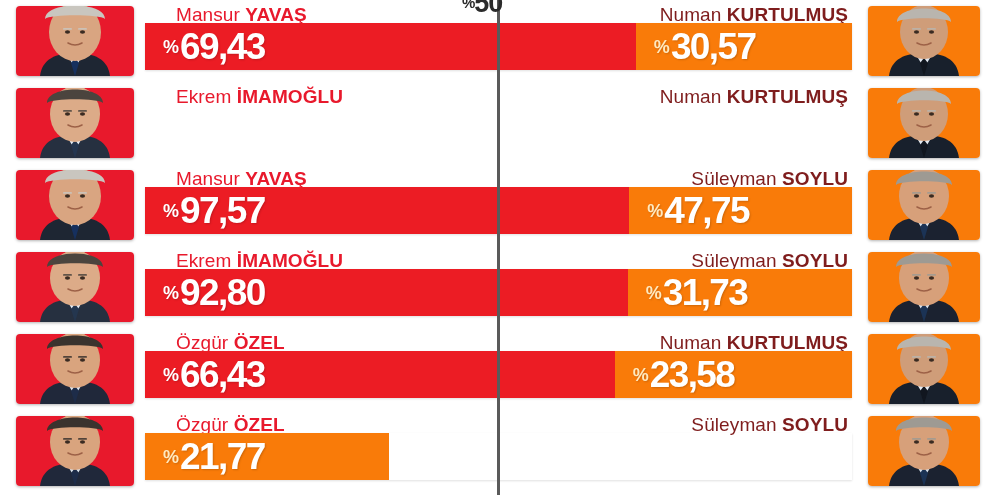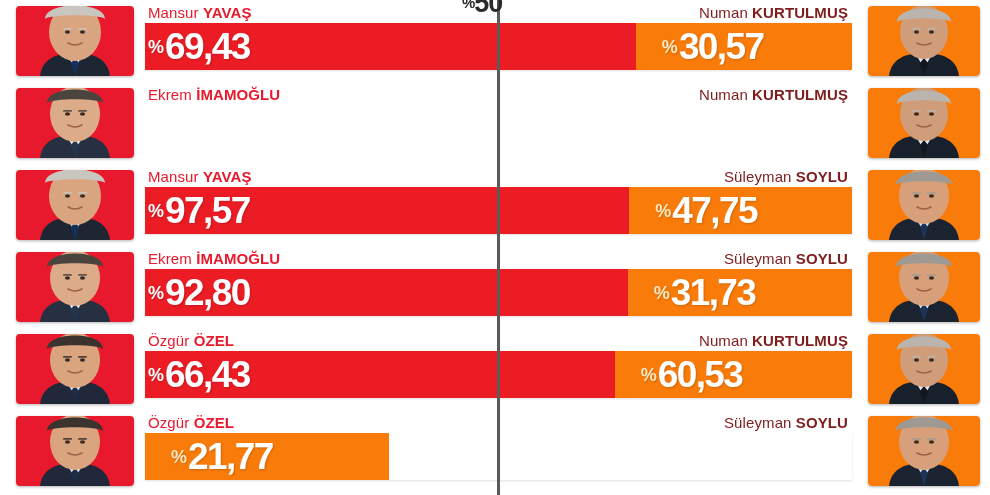--- a/index.html
+++ b/index.html
@@ -69,23 +69,24 @@
   }
   .photo.left  { left: 16px; }
   .photo.right { left: 868px; width: 112px; }
 
   .photo svg { display: block; width: 100%; height: 100%; }
 
   
   .name {
     position: absolute;
     top: 4px;
-    font-size: 15px;
+    font-size: 19px;
     white-space: nowrap;
     letter-spacing: 0.1px;
+    margin-left: 28px;
   }
   .name .first { font-weight: 400; }
   .name .last  { font-weight: 800; }
 
   .name.left-name {
     left: 148px;
     color: #e8192c;
   }
   .name.right-name {
     right: 142px;
@@ -107,26 +108,26 @@
   .seg {
     position: relative;
     height: 100%;
     display: flex;
     align-items: center;
     box-sizing: border-box;
   }
   .seg-left {
     background: #ec1c24;
     justify-content: flex-start;
-    padding-left: 3px;
+    padding-left: 18px;
   }
   .seg-right {
     background: #f97b09;
     justify-content: flex-start;
-    padding-left: 26px;
+    padding-left: 18px;
   }
 
   .val {
     color: #ffffff;
     font-weight: 800;
     font-size: 37px;
     letter-spacing: -1.6px;
     line-height: 1;
     white-space: nowrap;
     text-shadow: 1px 1px 2px rgba(0,0,0,0.17);
@@ -507,21 +508,21 @@
     <div class="name right-name">
       <span class="first">Numan</span>
       <span class="last">KURTULMUŞ</span>
     </div>
 
     <div class="bar">
       <div class="seg seg-left" style="width:66.43%">
         <span class="val"><span class="pct-sign">%</span><span>66,43</span></span>
       </div>
       <div class="seg seg-right" style="width:33.56999999999999%">
-        <span class="val"><span class="pct-sign">%</span><span>60,53</span></span>
+        <span class="val"><span class="pct-sign">%</span><span>23,58</span></span>
       </div>
     </div>
   </div>
       <div class="row" style="top: 410px;">
     <div class="photo left">
 
   <svg viewBox="0 0 118 70" preserveAspectRatio="xMidYMid slice" aria-hidden="true">
     <rect x="0" y="0" width="118" height="70" fill="#e8192c"></rect>
 
     <path d="M24 70 C26 53 40 47 59 47 C78 47 92 53 94 70 Z" fill="#20283a"></path>

